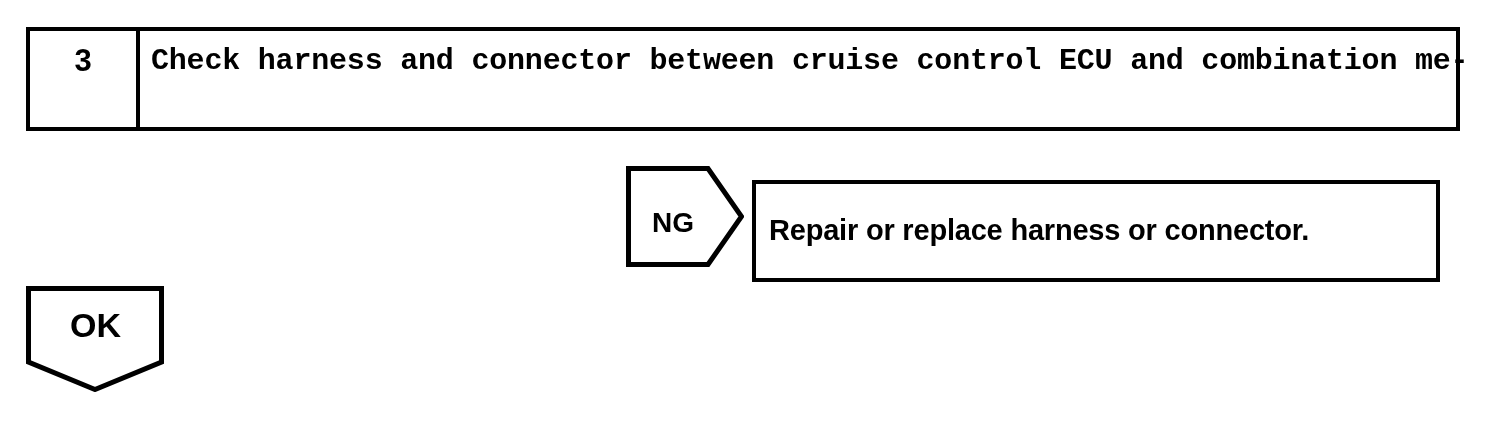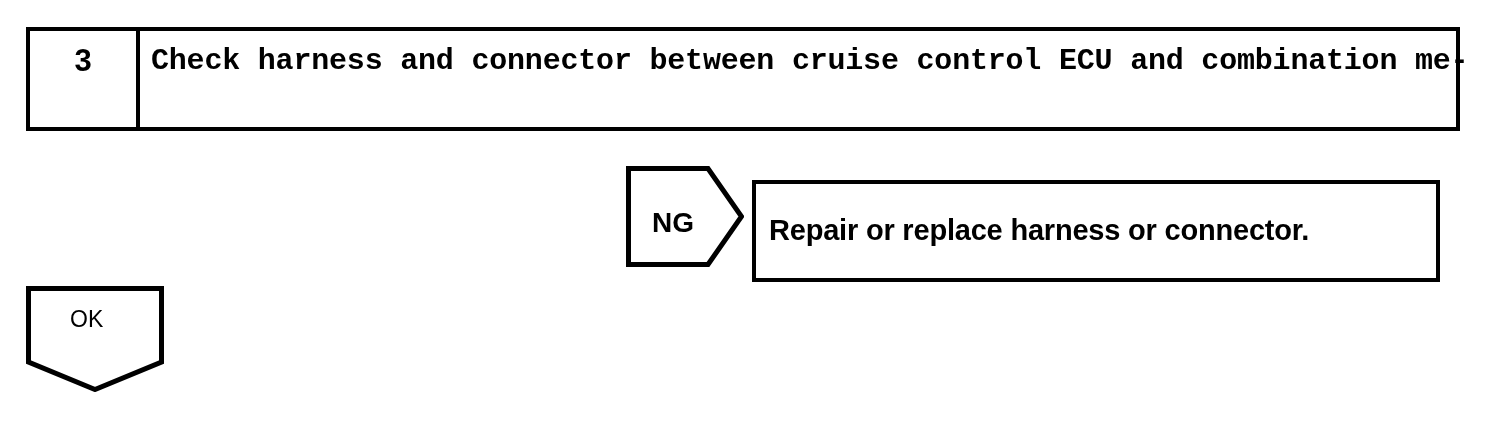--- a/index.html
+++ b/index.html
@@ -117,22 +117,22 @@
     left: 26px;
     top: 286px;
     width: 138px;
     height: 106px;
   }
   .ok-arrow svg { display: block; }
   .ok-label {
     position: absolute;
     left: 70px;
     top: 308px;
-    font-size: 23px;
-    font-weight: normal;
+    font-size: 34px;
+    font-weight: bold;
     line-height: 1;
     letter-spacing: 0px;
   }
 </style>
 </head>
 <body>
 
 <div id="canvas">
 
   <div class="step-box">

